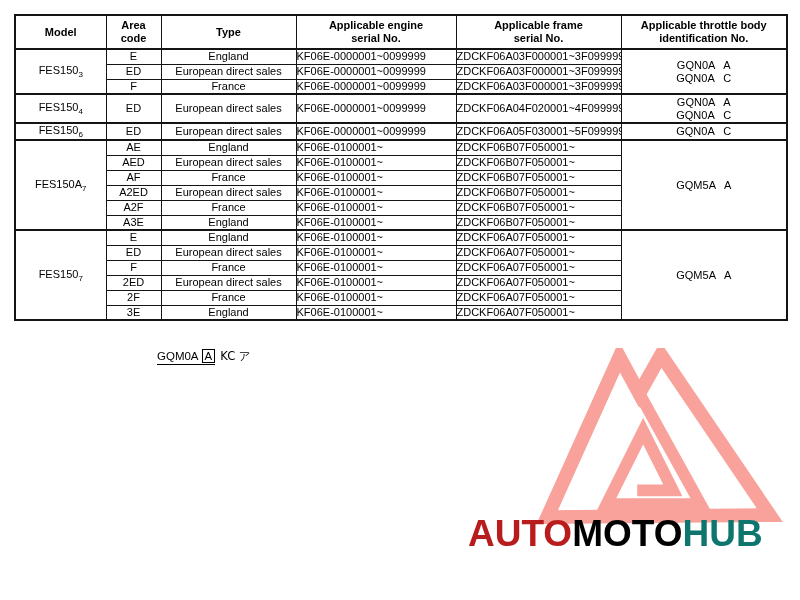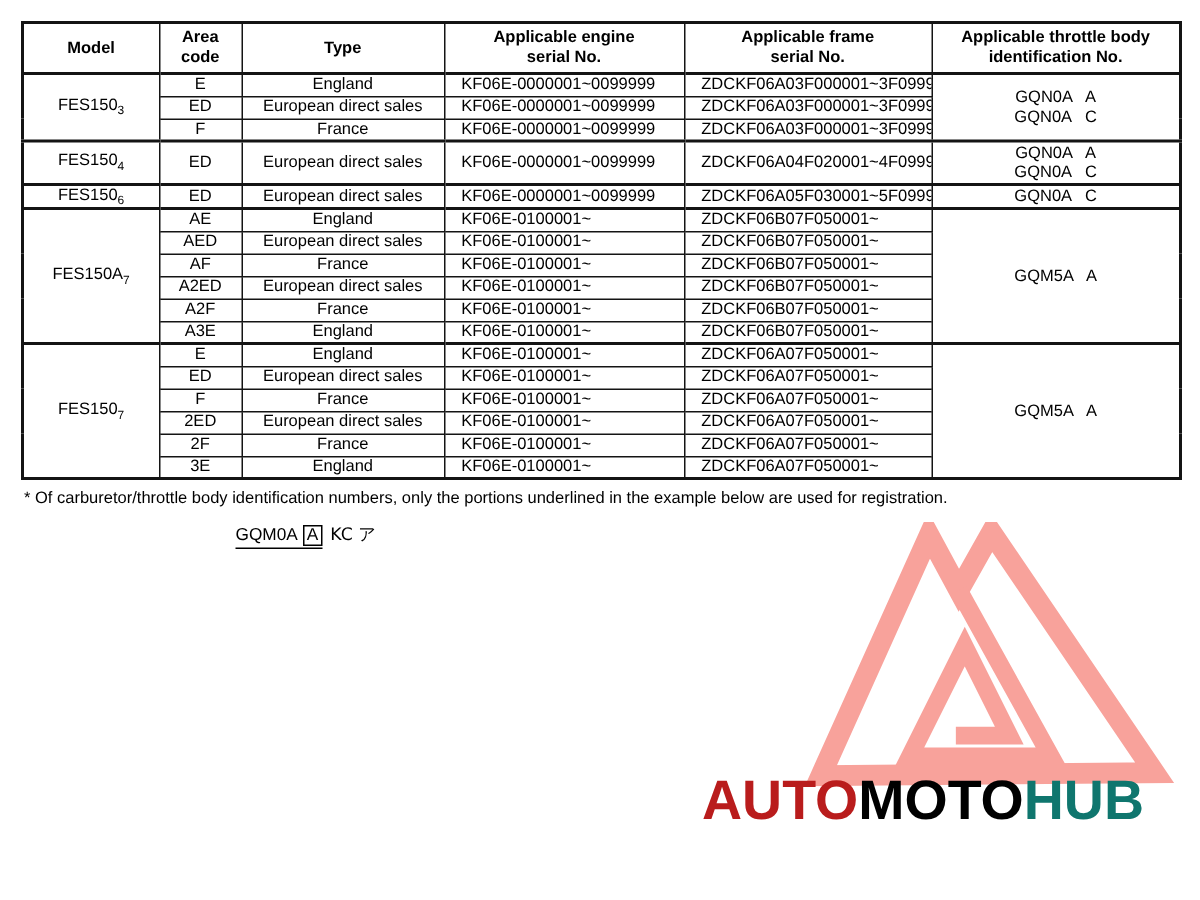--- a/index.html
+++ b/index.html
@@ -11,21 +11,21 @@
   table { position:absolute; left:14px; top:14px; width:772px;
           border-collapse:collapse; table-layout:fixed; }
   td, th { border:1px solid #141414; font-size:11px; line-height:13px;
            text-align:center; vertical-align:middle; padding:0 2px;
            overflow:hidden; white-space:nowrap; }
   table { border:2px solid #141414; }
   thead th { font-weight:bold; height:34px; border-bottom:2px solid #141414; }
   tbody td { height:15px; }
   tr.tall td { height:29px; }
   tr.group-start td { border-top:2px solid #141414; }
-  td.ser { text-align:left; padding-left:11px; }
+  td.ser { text-align:left; padding-left:0; }
   td.model sub { font-size:8px; line-height:8px; }
   .th2 { line-height:13px; }
   .pre { white-space:pre; }
 
   
   .footnote { position:absolute; left:16px; top:326px; font-size:11px; }
   .example  { position:absolute; left:157px; top:349px; font-size:11.5px; }
   .example .ulwrap { border-bottom:1px solid #000; padding-bottom:1px; display:inline-block; }
   .example .boxed  { display:inline-block; border:1px solid #000; padding:0 2px;
                      margin-left:3px; line-height:12px; }
@@ -201,21 +201,20 @@
       </tr>
       <tr>
         <td>3E</td>
         <td>England</td>
         <td class="ser">KF06E-0100001~</td>
         <td class="ser">ZDCKF06A07F050001~</td>
       </tr>
     </tbody>
   </table>
 
-  <div class="footnote">* Of carburetor/throttle body identification numbers, only the portions underlined in the example below are used for registration.</div>
 
   <div class="example">
     <span class="ulwrap"><span>GQM0A</span><span class="boxed">A</span></span><span class="rest">KC ア</span>
   </div>
 
   <svg class="wm-logo" viewBox="0 0 240 180" preserveAspectRatio="xMidYMid meet">
     <g fill="none" stroke="#F8A29B" stroke-width="14" stroke-linejoin="miter" stroke-miterlimit="4">
       <path d="M 8 171 L 81 9 L 101 46 L 123 7 L 233 169 Z"></path>
       <path d="M 101 46 L 163 158 L 68 158 L 105 84 L 135 144 L 99 144" stroke-width="12"></path>
     </g>

